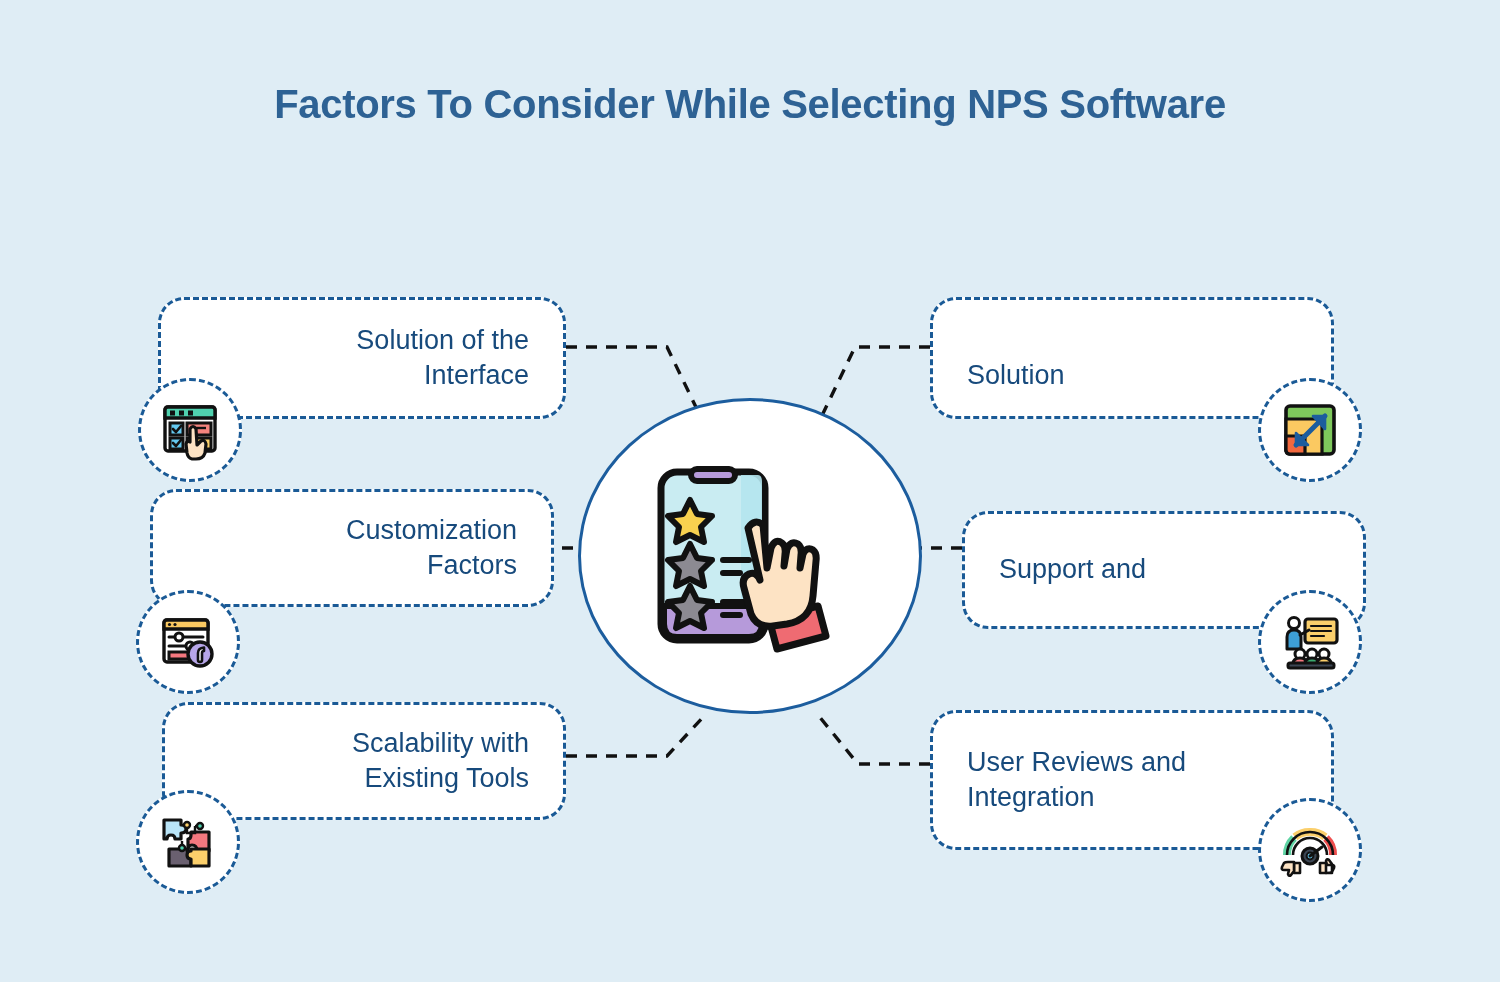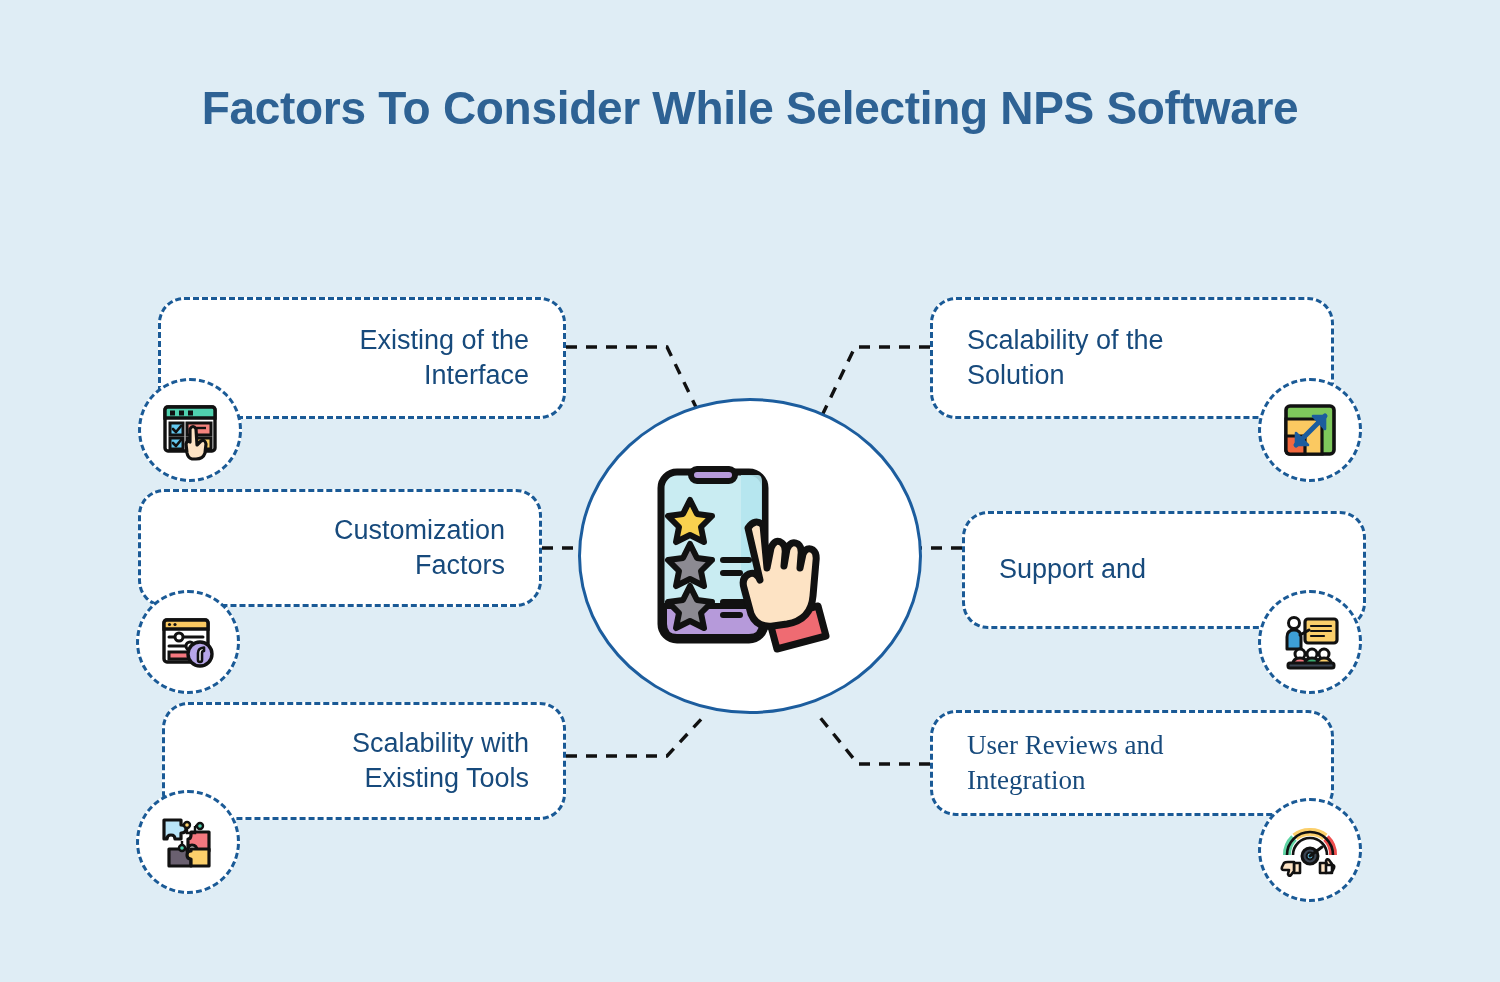--- a/index.html
+++ b/index.html
@@ -15,21 +15,21 @@
     position: relative;
   }
 
   
   #title {
     position: absolute;
     left: 150px;
     top: 78px;
     width: 1200px;
     text-align: center;
-    font-size: 46px;
+    font-size: 40px;
     font-weight: bold;
     line-height: 1.32;
     color: #2e6294;
     letter-spacing: -0.3px;
   }
 
   
   #connectors {
     position: absolute;
     left: 0; top: 0;
@@ -54,25 +54,25 @@
     color: #174a7c;
     padding: 0 34px;
     width: 100%;
     box-sizing: border-box;
   }
   .card.left .card-text { text-align: right; }
   .card.right .card-text { text-align: left; }
 
   
   .c-usability    { left: 158px; top: 297px; width: 408px; height: 122px; }
-  .c-custom       { left: 138px; top: 489px; width: 404px; height: 118px; }
+  .c-custom       { left: 150px; top: 489px; width: 404px; height: 118px; }
   .c-integration  { left: 162px; top: 702px; width: 404px; height: 118px; }
   .c-scalability  { left: 930px; top: 297px; width: 404px; height: 122px; }
   .c-support      { left: 962px; top: 511px; width: 404px; height: 118px; }
-  .c-reviews      { left: 930px; top: 710px; width: 404px; height: 106px; font-family: Liberation Serif, serif; }
+  .c-reviews      { left: 930px; top: 710px; width: 404px; height: 140px; }
 
   
   .icon-bubble {
     position: absolute;
     width: 104px;
     height: 104px;
     border-radius: 50%;
     background: #ffffff;
     border: 3px dashed #1a5a96;
     box-sizing: border-box;
@@ -176,21 +176,21 @@
              Q 112 172 106 158
              L 99 132
              Q 96 122 104 118
              Q 111 115 115 124
              Z" fill="#fde3c4" stroke="#111111" stroke-width="7" stroke-linejoin="round" stroke-linecap="round"></path>
   </svg>
 </div>
 
 <div class="card left c-usability">
   <div class="card-text">
-    <span>Existing of the</span><br>
+    <span>Solution of the</span><br>
     <span>Interface</span>
   </div>
 </div>
 <div class="icon-bubble b-usability">
   <svg width="62" height="62" viewBox="0 0 62 62" xmlns="http://www.w3.org/2000/svg">
     <rect x="6" y="8" width="50" height="44" rx="3" fill="#ffffff" stroke="#111111" stroke-width="3.4"></rect>
     <path d="M 6 11 Q 6 8 9 8 L 53 8 Q 56 8 56 11 L 56 19 L 6 19 Z" fill="#4fd1ae" stroke="#111111" stroke-width="3.4"></path>
     <rect x="11" y="11.5" width="5" height="5" fill="#111111"></rect>
     <rect x="20" y="11.5" width="5" height="5" fill="#111111"></rect>
     <rect x="29" y="11.5" width="5" height="5" fill="#111111"></rect>
@@ -250,21 +250,21 @@
     </g>
     <circle cx="30" cy="14" r="3" fill="#fbcf6b" stroke="#111111" stroke-width="2.4"></circle>
     <circle cx="43" cy="15" r="3" fill="#4fd1ae" stroke="#111111" stroke-width="2.4"></circle>
     <circle cx="25" cy="37" r="3" fill="#4fd1ae" stroke="#111111" stroke-width="2.4"></circle>
     <line x1="38" y1="15" x2="41" y2="15" stroke="#111111" stroke-width="2.4"></line>
   </svg>
 </div>
 
 <div class="card right c-scalability">
   <div class="card-text">
-    <span>Scalability of the</span><br>
+    <br>
     <span>Solution</span>
   </div>
 </div>
 <div class="icon-bubble b-scalability">
   <svg width="60" height="60" viewBox="0 0 60 60" xmlns="http://www.w3.org/2000/svg">
     <rect x="6" y="6" width="48" height="48" rx="4" fill="#7ec85c" stroke="#111111" stroke-width="3.6"></rect>
     <path d="M 6 19 L 42 19 L 42 54 L 10 54 Q 6 54 6 50 Z" fill="#fbc961" stroke="#111111" stroke-width="3.2"></path>
     <path d="M 6 36 L 25 36 L 25 54 L 10 54 Q 6 54 6 50 Z" fill="#f2683e" stroke="#111111" stroke-width="3.2"></path>
     <line x1="16" y1="45" x2="45" y2="16" stroke="#1c5d9e" stroke-width="5" stroke-linecap="round"></line>
     <path d="M 45 16 L 45 29 L 33 16 Z" fill="#1c5d9e" stroke="#1c5d9e" stroke-width="2.6" stroke-linejoin="round"></path>

